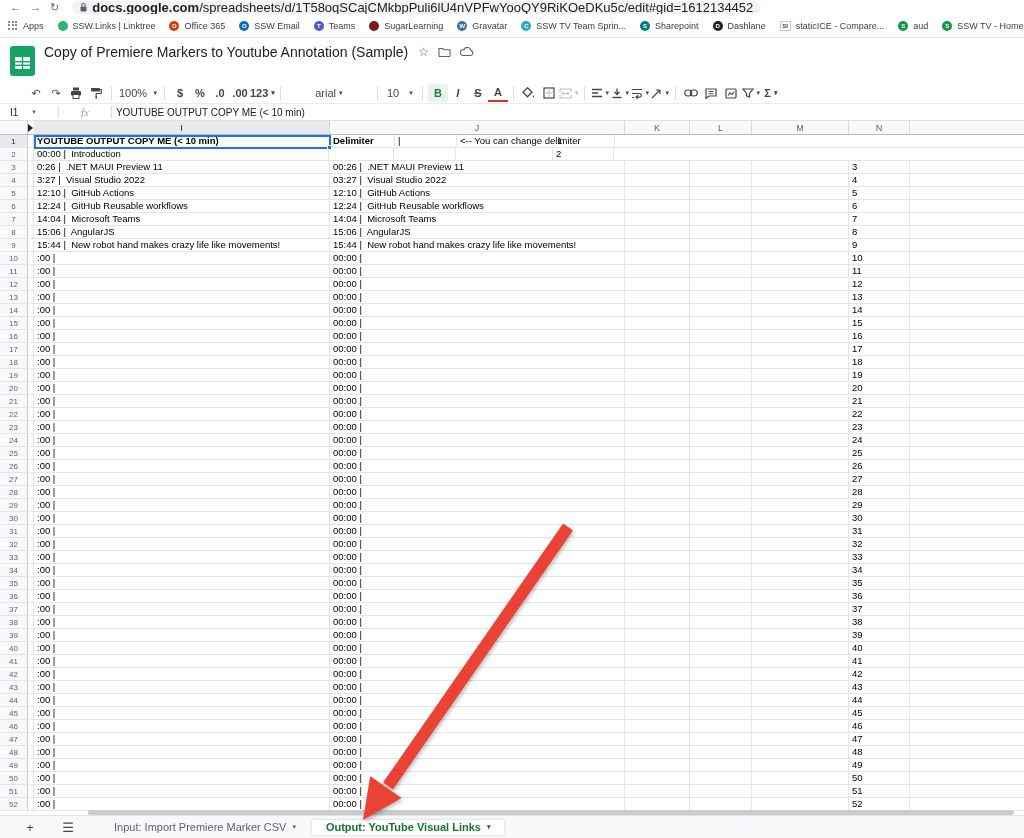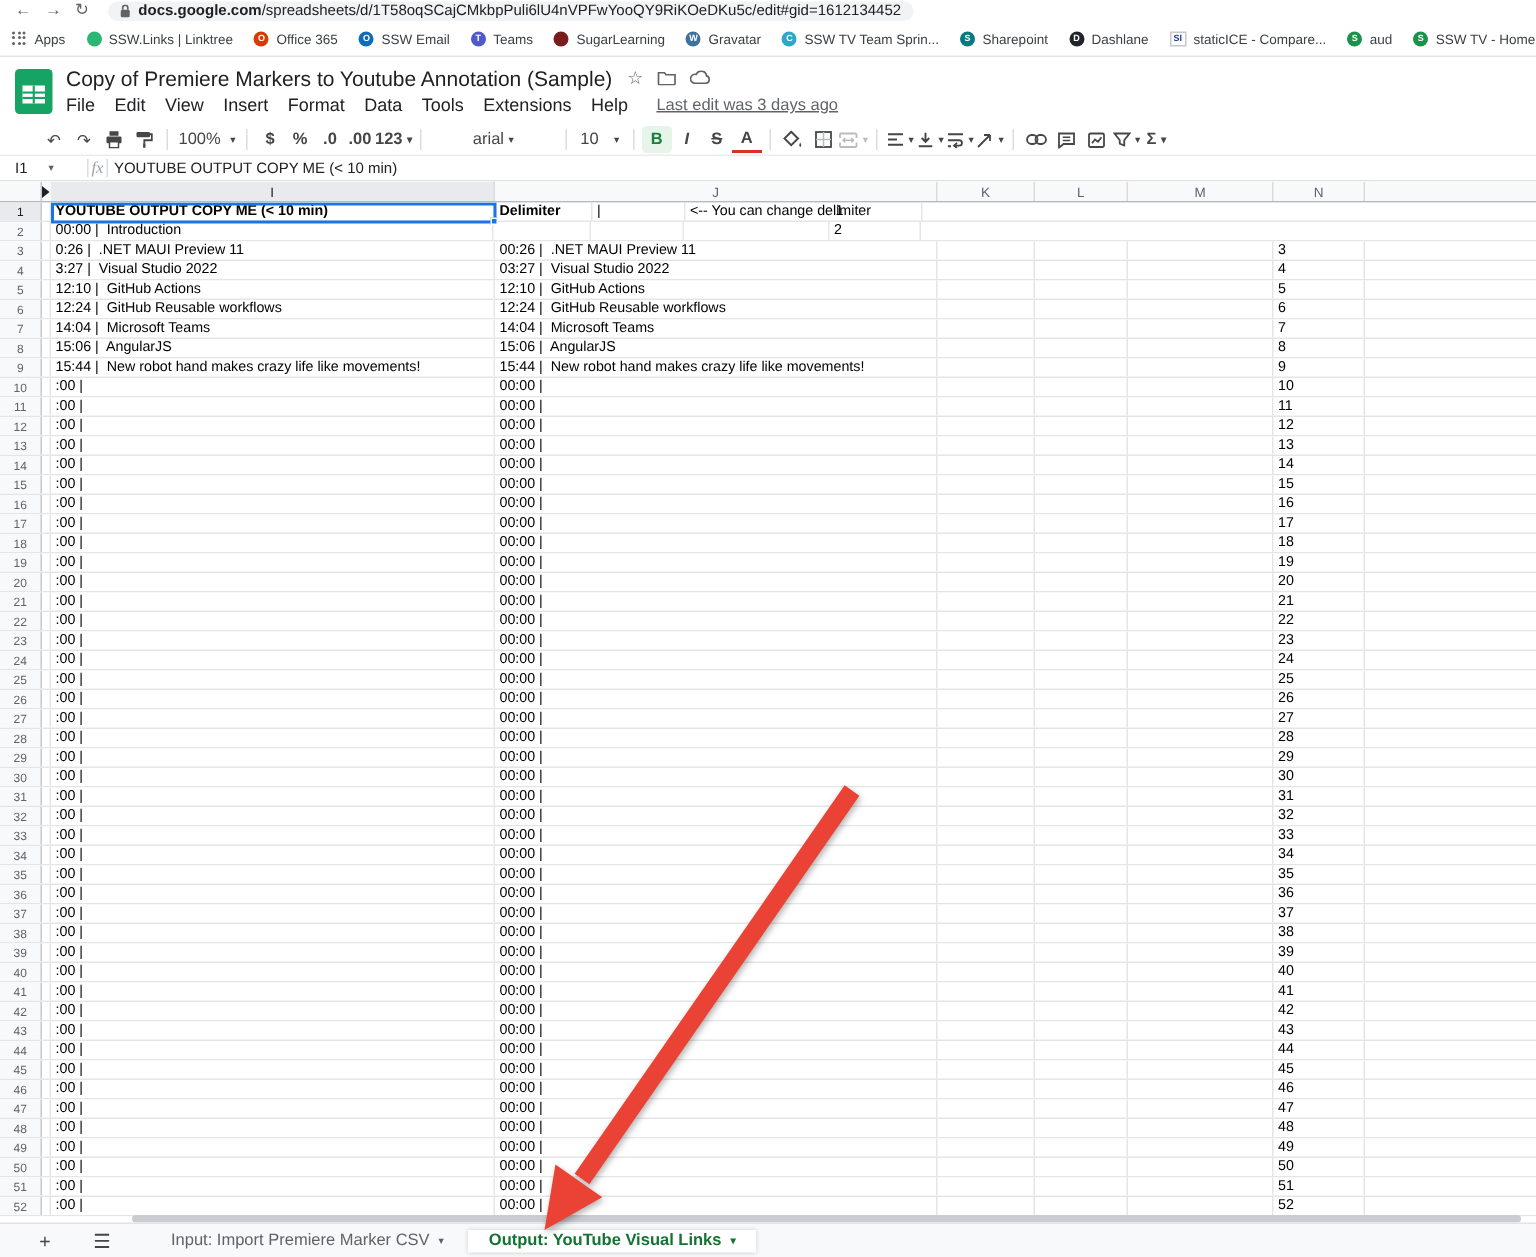--- a/index.html
+++ b/index.html
@@ -7,21 +7,21 @@
     font-family:"Liberation Sans", sans-serif; }
   #page { position:relative; width:1024px; height:838px; background:#fff; }
 
   
   .browser-top { position:absolute; left:0; top:0; width:1024px; height:14px;
     background:#fff; display:flex; align-items:center; padding-left:10px; }
   .nav-ic { color:#5f6368; font-size:11px; line-height:14px; margin-right:9px; }
   .url-pill { display:flex; align-items:center; background:#f1f3f4; border-radius:7px;
     height:13px; padding:0 8px; margin-left:4px; max-width:880px; overflow:hidden; }
   .lock-ic { margin-right:5px; flex:none; }
-  .url-text { font-size:10px; color:#202124; white-space:nowrap; }
+  .url-text { font-size:13px; color:#202124; white-space:nowrap; }
   .url-text b { font-weight:bold; }
 
   .bookmarks-bar { position:absolute; left:0; top:14px; width:1024px; height:24px;
     background:#fff; border-bottom:1px solid #e3e6e8; display:flex; align-items:center;
     padding-left:8px; overflow:hidden; }
   .bm { display:flex; align-items:center; margin-right:14px; flex:none; cursor:pointer; }
   .bm-label { font-size:9px; color:#3c4043; margin-left:5px; white-space:nowrap; }
   .bm-circle { width:10px; height:10px; border-radius:50%; display:flex; align-items:center;
     justify-content:center; color:#fff; font-size:6px; font-weight:bold; flex:none; }
   .bm-apps { width:10px; height:10px; display:grid; grid-template-columns:repeat(3,1fr);
@@ -56,21 +56,21 @@
   .tb-underbar { border-bottom:2px solid #d93025; line-height:11px; padding:0 2px; }
 
   
   .formula-bar { position:absolute; left:0; top:103px; width:1024px; height:18px; background:#fff;
     border-top:1px solid #ececec; border-bottom:1px solid #e0e0e0; display:flex; align-items:center; }
   .name-box { width:58px; height:100%; display:flex; align-items:center; padding-left:10px;
     font-size:10px; color:#202124; }
   .name-box .caret { font-size:7px; color:#5f6368; margin-left:14px; }
   .fb-sep { width:1px; height:12px; background:#dadce0; }
   .fx { font-family:"Liberation Serif", serif; font-style:italic; font-size:11px;
-    color:#9aa0a6; margin:0 2px; }
+    color:#9aa0a6; margin:0 22px; }
   .formula-text { font-size:10px; color:#202124; margin-left:4px; white-space:pre; }
 
   
   .grid { position:absolute; left:0; top:121px; width:1024px; height:690px; background:#fff; overflow:hidden; }
   .col-headers { display:flex; height:14px; background:#f8f9fa; border-bottom:1px solid #b7babe; }
   .ch { border-right:1px solid #d9dadc; font-size:9px; color:#5f6368; display:flex;
     align-items:center; justify-content:center; flex:none; cursor:pointer; }
   .ch.corner { background:#f8f9fa; border-right:1px solid #c6c8ca; }
   .ch.strip { border-right:none; position:relative; }
   .ch.active { background:#e8eaed; color:#202124; }
@@ -208,34 +208,20 @@
         <svg width="13" height="10" viewBox="0 0 13 10">
             <path d="M1 1.5 h4 l1 1.3 h6 v6 a0.7 0.7 0 0 1 -0.7 0.7 H1.7 A0.7 0.7 0 0 1 1 8.8 Z" fill="none" stroke="#5f6368" stroke-width="1.1"></path>
           </svg>
       </span>
       <span class="title-ic">
         <svg width="14" height="10" viewBox="0 0 14 10">
             <path d="M3.5 8.5 a3 3 0 1 1 0.6-5.9 a3.6 3.6 0 0 1 6.9 1 a2.5 2.5 0 0 1 -0.5 4.9 Z" fill="none" stroke="#5f6368" stroke-width="1.1"></path>
           </svg>
       </span>
     </div>
-    <div class="menu-row">
-      <span id="menuItems" style="display:flex">
-          <span class="menu-item">File</span>
-          <span class="menu-item">Edit</span>
-          <span class="menu-item">View</span>
-          <span class="menu-item">Insert</span>
-          <span class="menu-item">Format</span>
-          <span class="menu-item">Data</span>
-          <span class="menu-item">Tools</span>
-          <span class="menu-item">Extensions</span>
-          <span class="menu-item">Help</span>
-        </span>
-      <span class="last-edit">Last edit was 3 days ago</span>
-    </div>
   </div>
 
   <div class="toolbar">
     <span class="tb">↶</span>
     <span class="tb">↷</span>
     <span class="tb">
       <svg width="12" height="12" viewBox="0 0 12 12">
           <rect x="3" y="0.5" width="6" height="3" fill="#444746"></rect>
           <rect x="1" y="4" width="10" height="4.5" rx="0.8" fill="#444746"></rect>
           <rect x="3" y="7.5" width="6" height="4" fill="#fff" stroke="#444746"></rect>

